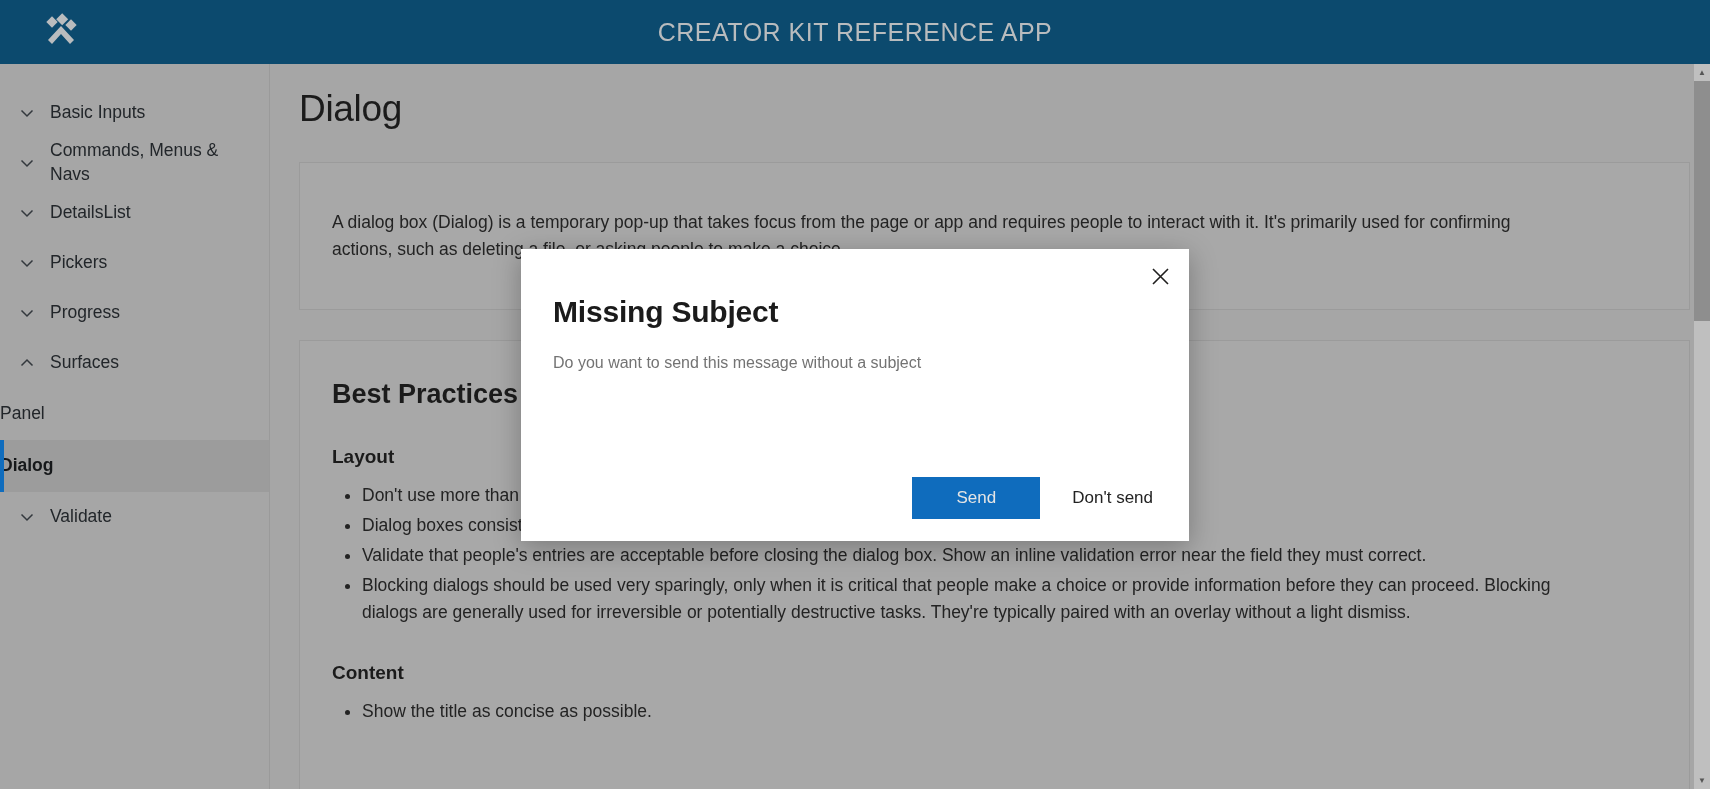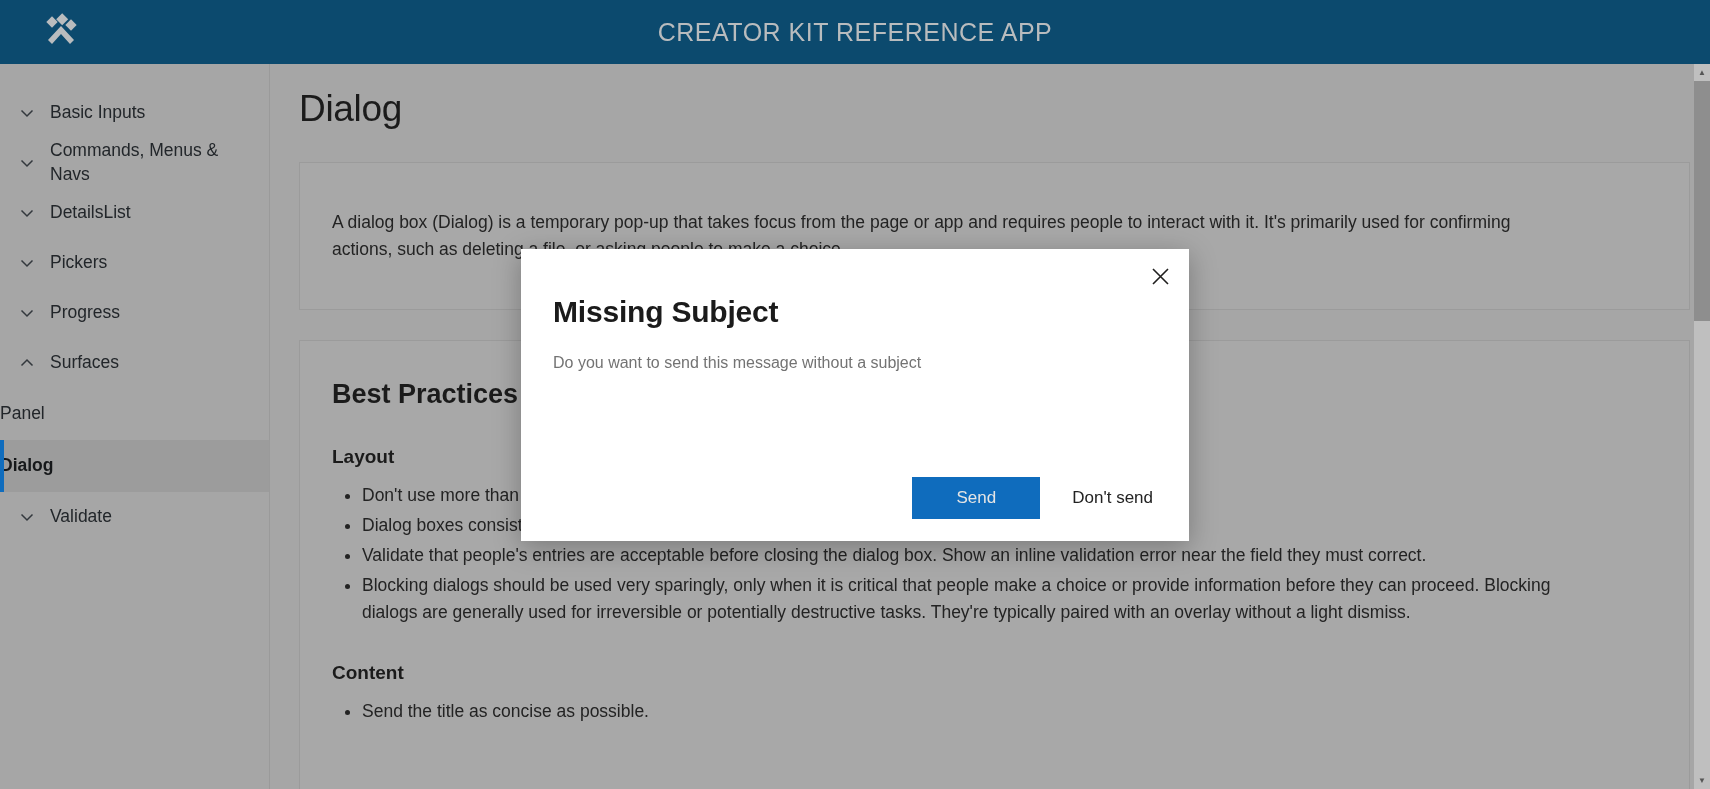--- a/index.html
+++ b/index.html
@@ -280,21 +280,21 @@
     <h3 class="h-sub">Layout</h3>
     <ul class="bullets">
       <li>Don't use more than three buttons.</li>
       <li>Dialog boxes consist of a header, body, and footer.</li>
       <li>Validate that people's entries are acceptable before closing the dialog box. Show an inline validation error near the field they must correct.</li>
       <li>Blocking dialogs should be used very sparingly, only when it is critical that people make a choice or provide information before they can proceed. Blocking dialogs are generally used for irreversible or potentially destructive tasks. They're typically paired with an overlay without a light dismiss.</li>
     </ul>
 
     <h3 class="h-sub">Content</h3>
     <ul class="bullets">
-      <li>Send the title as concise as possible.</li>
+      <li>Show the title as concise as possible.</li>
     </ul>
   </div>
 </div>
 
 <div class="vscroll">
   <div class="up">▲</div>
   <div class="thumb"></div>
   <div class="down">▼</div>
 </div>
 

